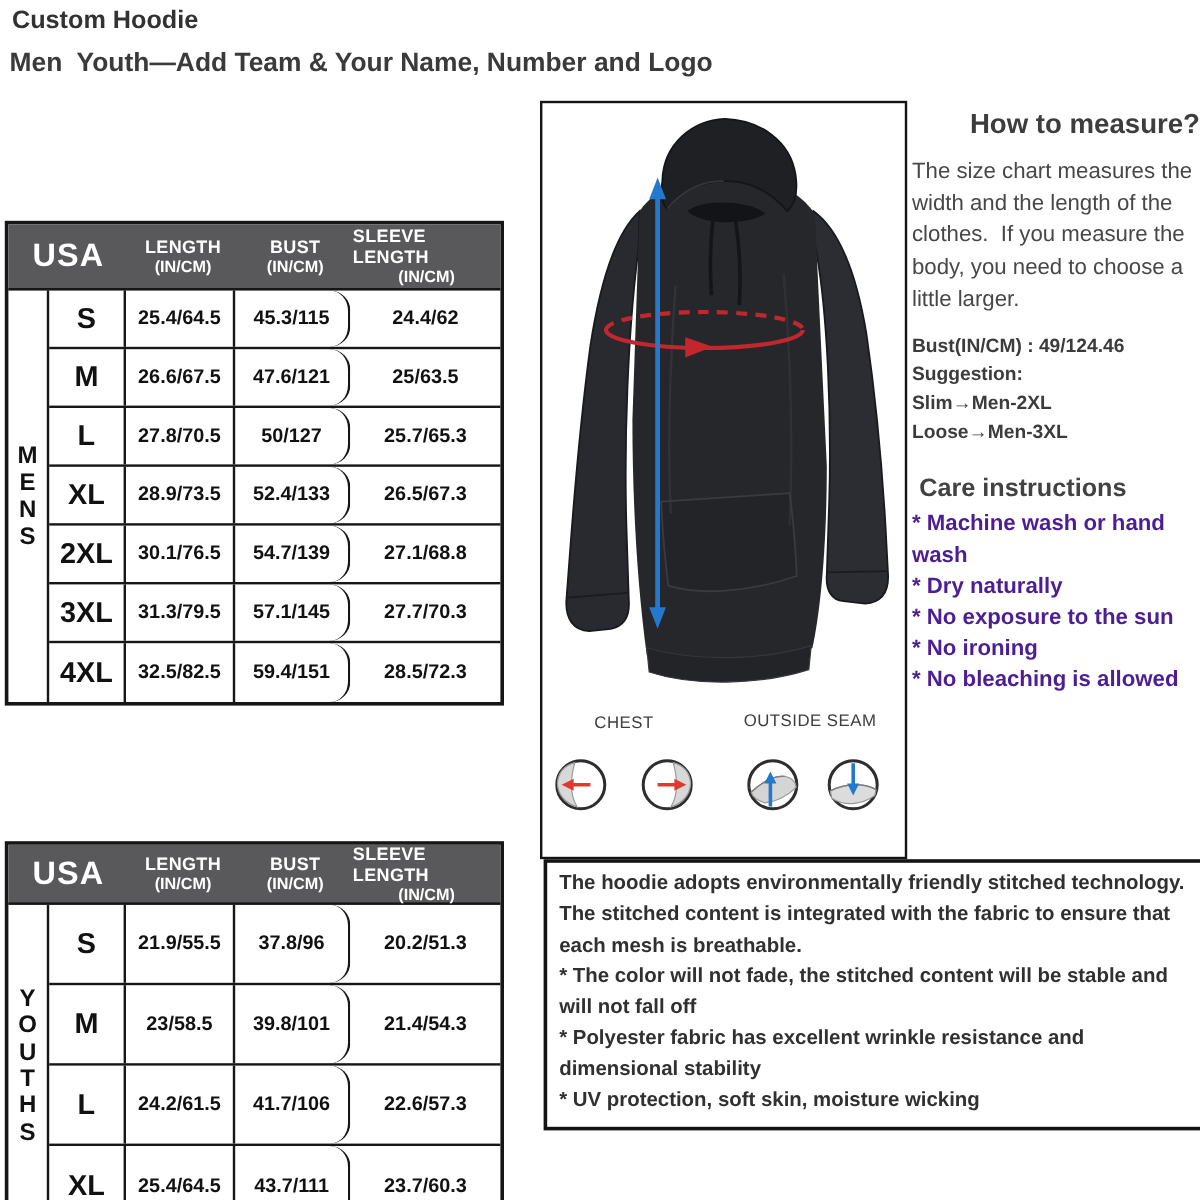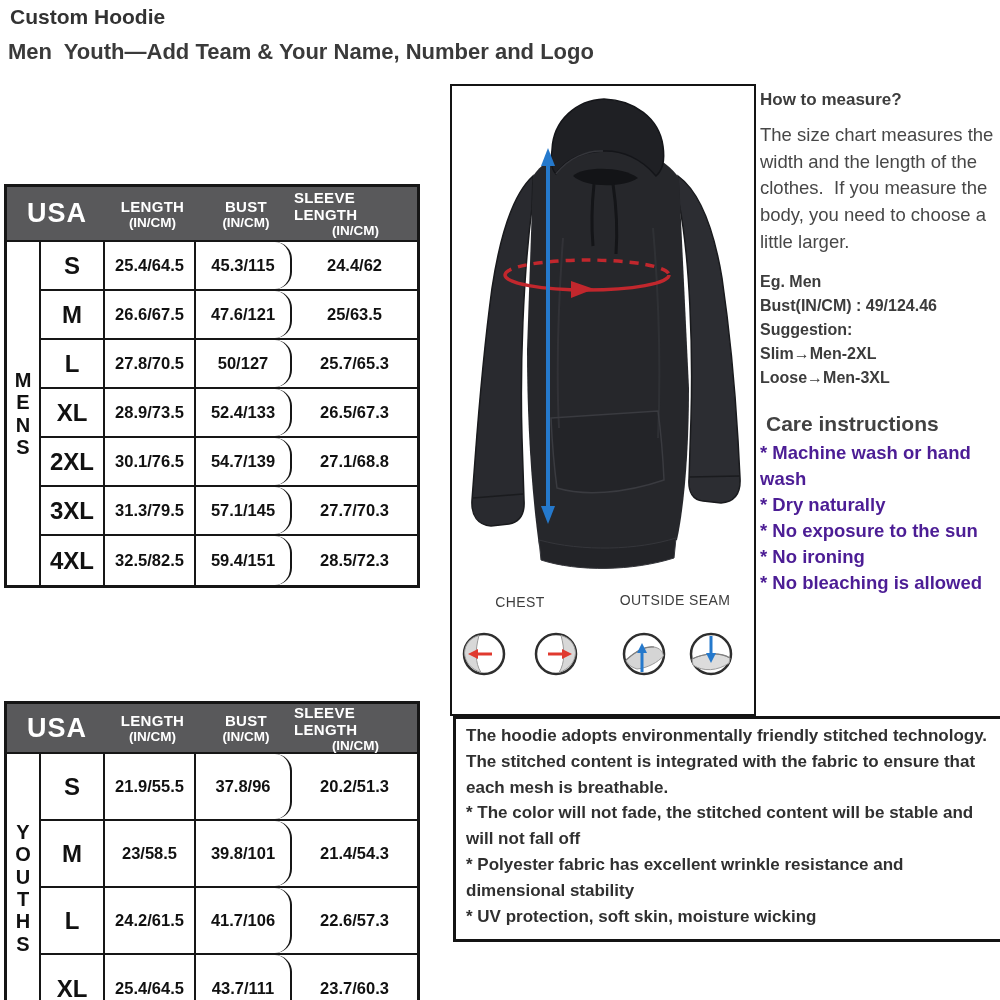--- a/index.html
+++ b/index.html
@@ -47,21 +47,21 @@
                box-sizing:border-box;background:#fff;}
   .hoodie-svg{position:absolute;left:0;top:2px;width:302px;height:495px;}
   .micon-label{position:absolute;font-size:14px;font-weight:normal;color:#3d3d3d;text-align:center;letter-spacing:.4px;}
   .chest-label{left:18px;top:508px;width:100px;}
   .seam-label{left:143px;top:506px;width:160px;}
   .micon{position:absolute;top:546px;width:44px;height:44px;}
   .mi1{left:10px;} .mi2{left:82px;} .mi3{left:170px;} .mi4{left:237px;}
 
   
   .measure-panel{position:absolute;left:760px;top:90px;width:240px;color:#454545;}
-  .mp-heading{margin:0 0 12px 0;font-size:17px;font-weight:bold;color:#3d3d3d;text-align:left;}
+  .mp-heading{margin:0 0 12px 0;font-size:23px;font-weight:bold;color:#3d3d3d;text-align:right;}
   .mp-body{font-size:18.5px;font-weight:400;line-height:1.44;color:#474747;white-space:pre-wrap;}
   .mp-eg{margin-top:15px;font-size:16px;font-weight:bold;line-height:1.5;color:#3c3c3c;}
   .care-heading{margin-top:22px;font-size:21px;font-weight:600;color:#424242;padding-left:6px;}
   .care-list{margin-top:4px;}
   .care-item{font-size:18.5px;font-weight:600;line-height:1.4;color:#4c1d95;}
 
   
   .features-box{position:absolute;left:453px;top:716px;width:550px;height:226px;border:3px solid #141414;
                 box-sizing:border-box;padding:4px 10px 0 10px;background:#fff;}
   .feature-p{margin:0;font-size:17px;font-weight:bold;color:#303030;line-height:1.52;}
@@ -261,21 +261,20 @@
       <path d="M3,27 C15,21 31,20 41,26" fill="none" stroke="#7f7f7f" stroke-width="1.2"></path>
       <line x1="22" y1="4" x2="22" y2="22" stroke="#2579cc" stroke-width="3"></line>
       <polygon points="17,21 22,31 27,21" fill="#2579cc"></polygon>
     </svg>
   </div>
 
   <div class="measure-panel">
     <h2 class="mp-heading">How to measure?</h2>
     <div class="mp-body">The size chart measures the width and the length of the clothes.  If you measure the body, you need to choose a little larger.</div>
     <div class="mp-eg">
-      <div>Eg. Men</div>
       <div>Bust(IN/CM) : 49/124.46</div>
       <div>Suggestion:</div>
       <div>Slim→Men-2XL</div>
       <div>Loose→Men-3XL</div>
     </div>
     <div class="care-heading">Care instructions</div>
     <div class="care-list">
       <div class="care-item">* Machine wash or hand wash</div>
       <div class="care-item">* Dry naturally</div>
       <div class="care-item">* No exposure to the sun</div>

